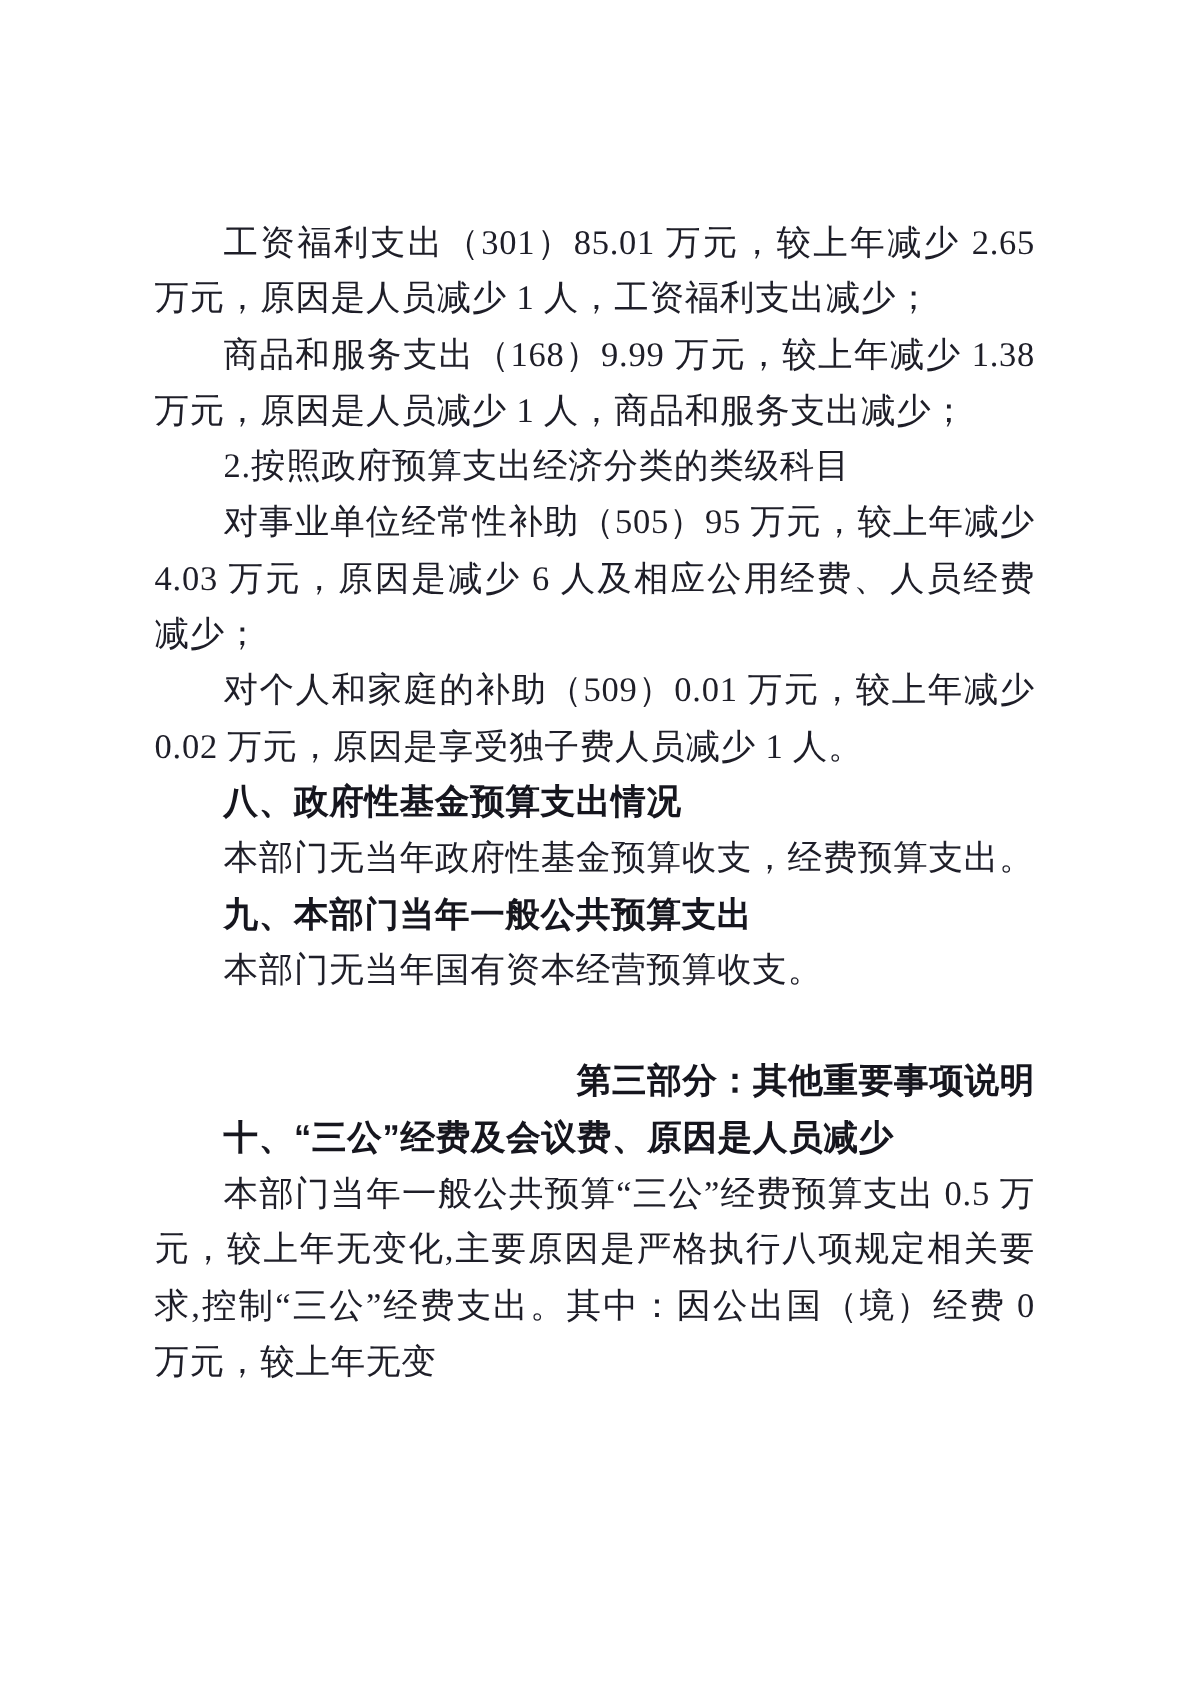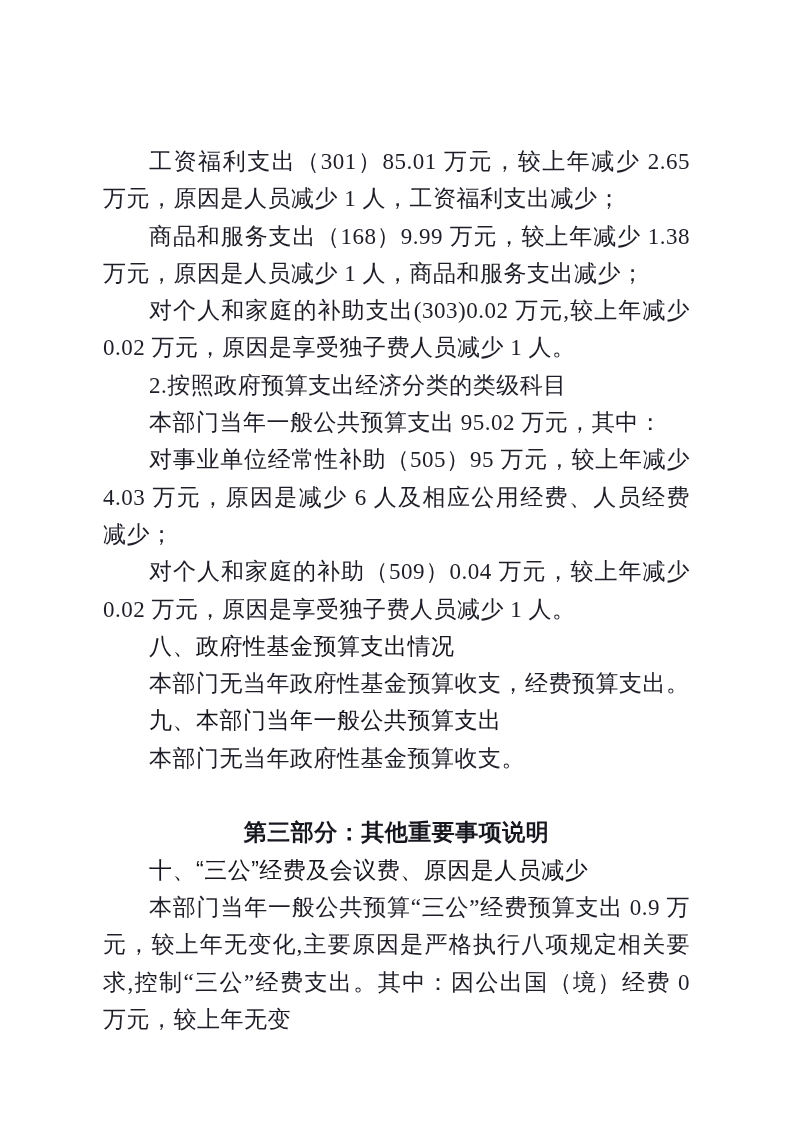--- a/index.html
+++ b/index.html
@@ -28,53 +28,51 @@
     font-size: 23px;
     line-height: 37.3px;
     color: var(--body-text);
     text-align: justify;
     text-justify: inter-ideograph;
     text-indent: 2em;
     letter-spacing: 0.5px;
   }
   .heading {
     font-family: "Liberation Sans", "DejaVu Sans", sans-serif;
-    font-weight: normal;
+    font-weight: bold;
     font-size: 23px;
     line-height: 37.3px;
     color: var(--heading-text);
     text-indent: 2em;
     letter-spacing: 0.5px;
   }
   .center-heading {
     font-family: "Liberation Sans", "DejaVu Sans", sans-serif;
     font-weight: bold;
     font-size: 23px;
     line-height: 37.3px;
     color: var(--heading-text);
-    text-align: center;
+    text-align: right;
     text-indent: 0;
     letter-spacing: 0.5px;
   }
   .spacer { height: 37.3px; }
 </style>
 </head>
 <body>
 
 <main class="page">
   <section class="content" id="content">
       <div class="para">工资福利支出（301）85.01 万元，较上年减少 2.65 万元，原因是人员减少 1 人，工资福利支出减少；</div>
       <div class="para">商品和服务支出（168）9.99 万元，较上年减少 1.38 万元，原因是人员减少 1 人，商品和服务支出减少；</div>
-      <div class="para">对个人和家庭的补助支出(303)0.02 万元,较上年减少 0.02 万元，原因是享受独子费人员减少 1 人。</div>
       <div class="para">2.按照政府预算支出经济分类的类级科目</div>
-      <div class="para">本部门当年一般公共预算支出 95.02 万元，其中：</div>
       <div class="para">对事业单位经常性补助（505）95 万元，较上年减少 4.03 万元，原因是减少 6 人及相应公用经费、人员经费减少；</div>
-      <div class="para">对个人和家庭的补助（509）0.04 万元，较上年减少 0.02 万元，原因是享受独子费人员减少 1 人。</div>
+      <div class="para">对个人和家庭的补助（509）0.01 万元，较上年减少 0.02 万元，原因是享受独子费人员减少 1 人。</div>
       <div class="heading">八、政府性基金预算支出情况</div>
       <div class="para">本部门无当年政府性基金预算收支，经费预算支出。</div>
       <div class="heading">九、本部门当年一般公共预算支出</div>
-      <div class="para">本部门无当年政府性基金预算收支。</div>
+      <div class="para">本部门无当年国有资本经营预算收支。</div>
       <div class="spacer"></div>
       <div class="center-heading">第三部分：其他重要事项说明</div>
       <div class="heading">十、“三公”经费及会议费、原因是人员减少</div>
-      <div class="para">本部门当年一般公共预算“三公”经费预算支出 0.9 万元，较上年无变化,主要原因是严格执行八项规定相关要求,控制“三公”经费支出。其中：因公出国（境）经费 0 万元，较上年无变</div>
+      <div class="para">本部门当年一般公共预算“三公”经费预算支出 0.5 万元，较上年无变化,主要原因是严格执行八项规定相关要求,控制“三公”经费支出。其中：因公出国（境）经费 0 万元，较上年无变</div>
     </section>
 </main>
 
 </body></html>

